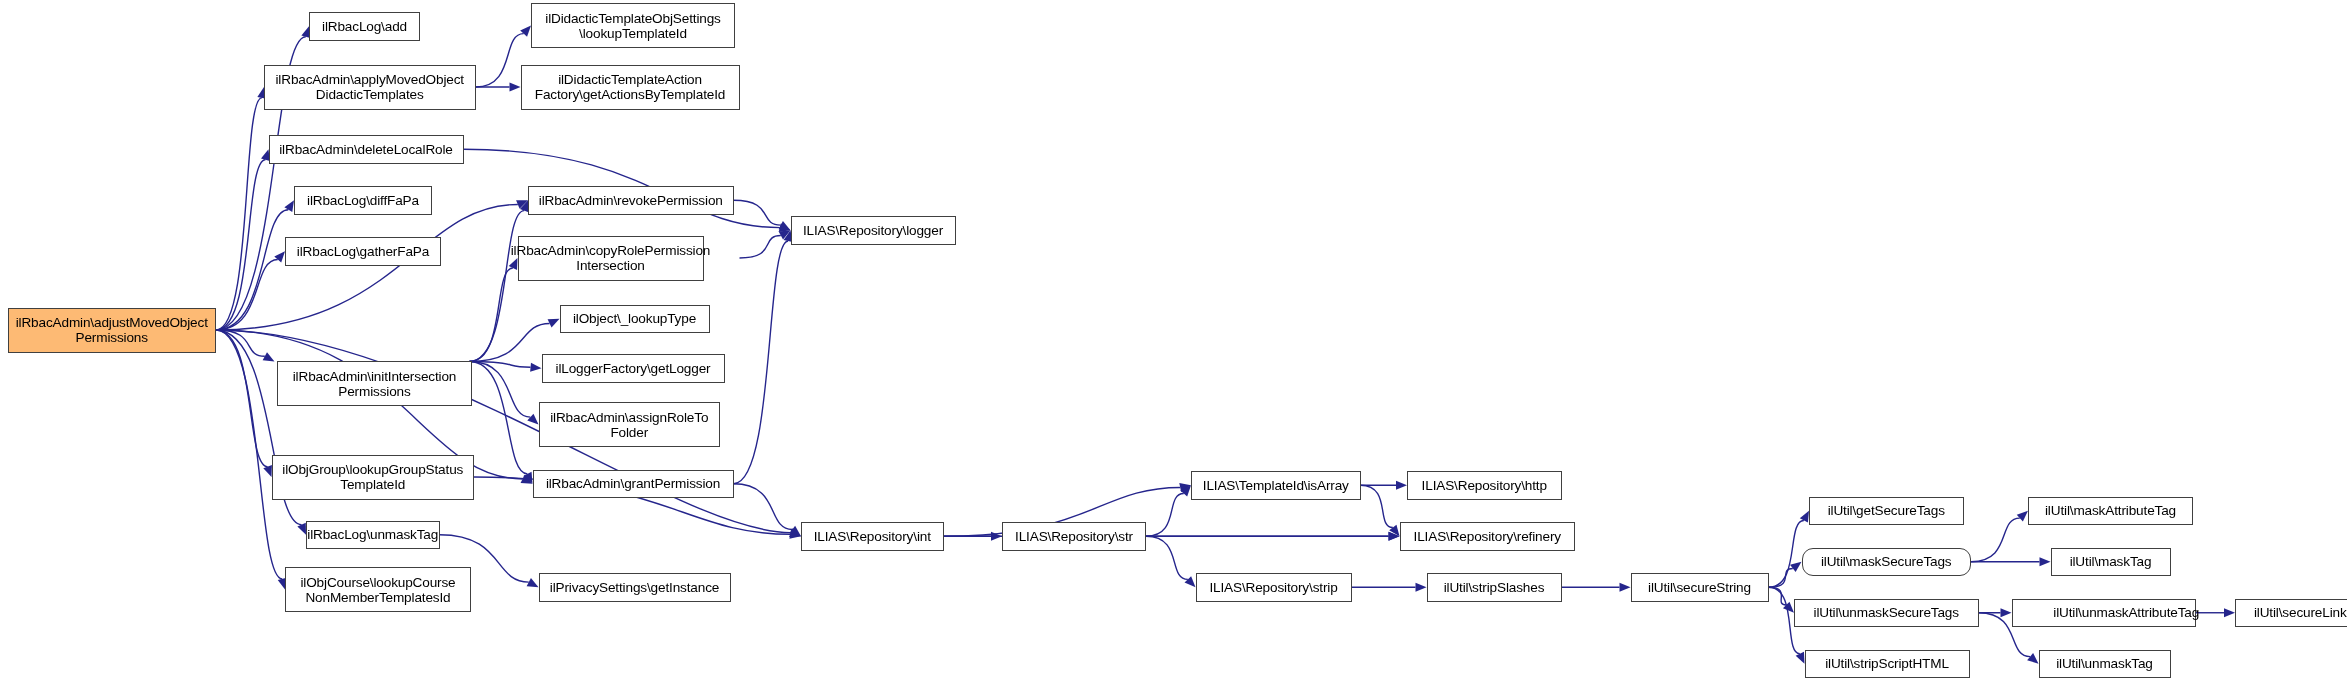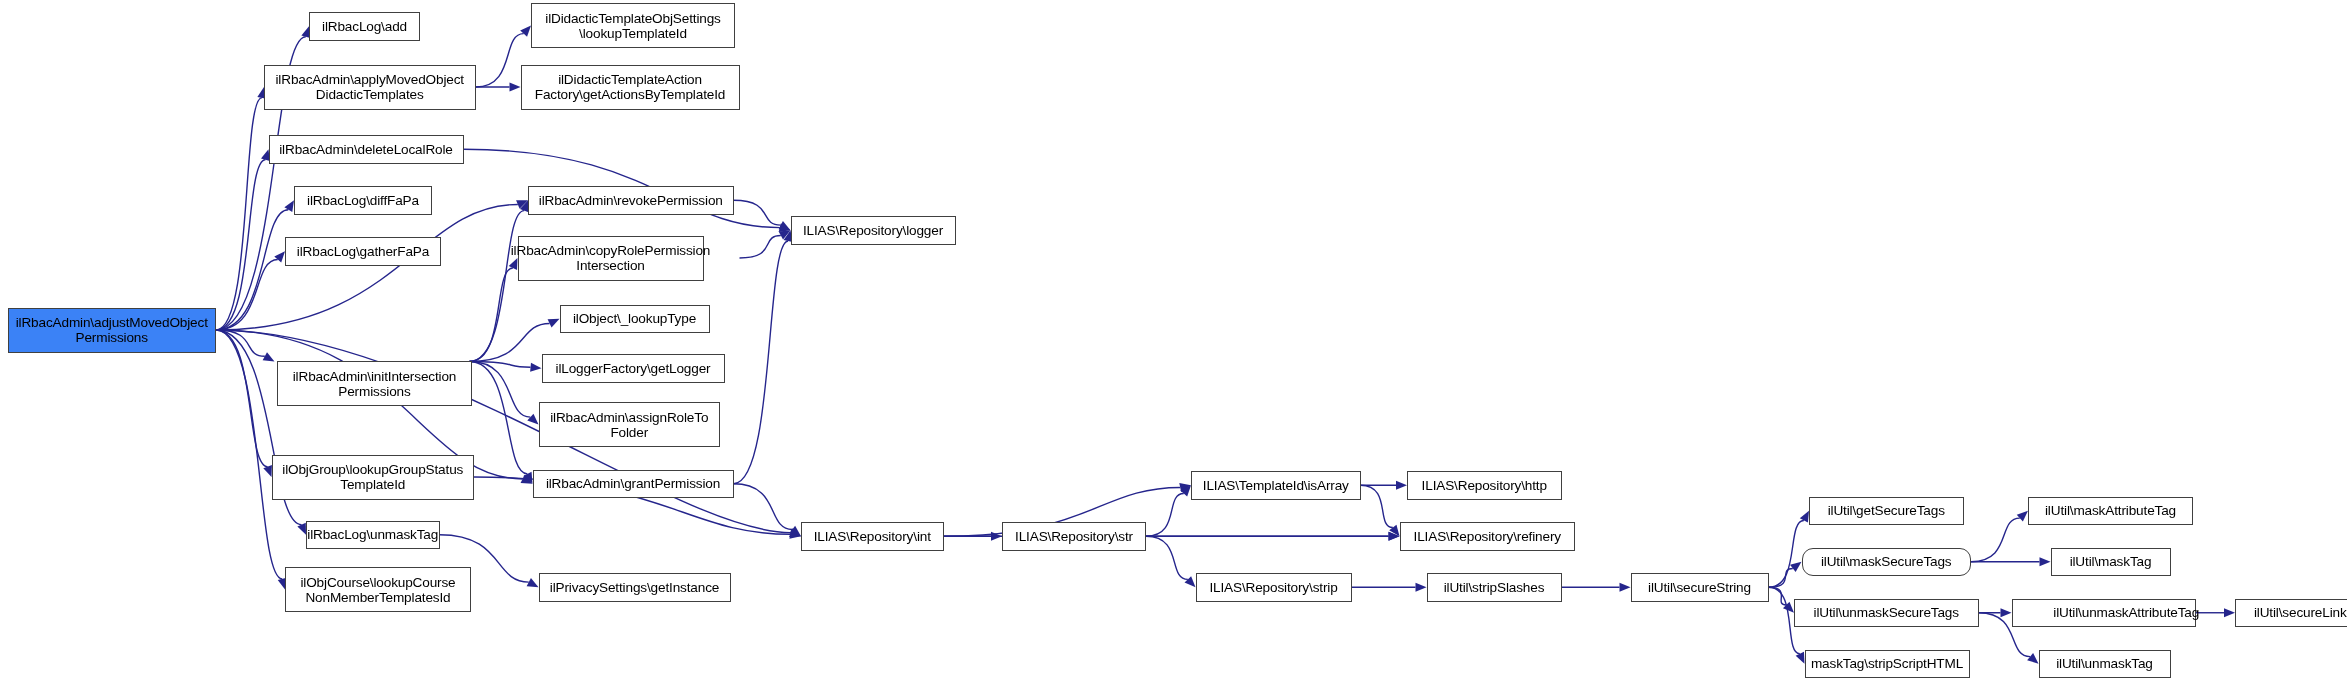--- a/index.html
+++ b/index.html
@@ -41,21 +41,21 @@
     justify-content: center;
     text-align: center;
     color: #000000;
     font-size: 13.6px;
     line-height: 15px;
     letter-spacing: -0.15px;
     white-space: pre-line;
     padding: 0 3px;
   }
   .node-box.root {
-    background: #3b82f6;
+    background: #fdba74;
     border: 1px solid #404040;
   }
 </style>
 </head>
 <body>
 
 <div id="graph-root">
   <svg class="graph-canvas" viewBox="0 0 2347 682" preserveAspectRatio="none">
     <g id="edges-group">
         <path class="edge-path" stroke="#25258c" d="M 216 330 C 277.15 330, 272.14715841238626 36.76805115309321, 305.77965841238625 36.76805115309321"></path>
@@ -186,20 +186,20 @@
       <div class="node-box" style="left: 1002px; top: 522px; width: 144px; height: 28.5px;">ILIAS\Repository\str</div>
       <div class="node-box" style="left: 1191px; top: 471px; width: 169.5px; height: 28.5px;">ILIAS\TemplateId\isArray</div>
       <div class="node-box" style="left: 1407px; top: 471px; width: 154.5px; height: 28.5px;">ILIAS\Repository\http</div>
       <div class="node-box" style="left: 1399.5px; top: 522px; width: 175.5px; height: 28.5px;">ILIAS\Repository\refinery</div>
       <div class="node-box" style="left: 1195.5px; top: 573px; width: 156px; height: 28.5px;">ILIAS\Repository\strip</div>
       <div class="node-box" style="left: 1426.5px; top: 573px; width: 135px; height: 28.5px;">ilUtil\stripSlashes</div>
       <div class="node-box" style="left: 1630.5px; top: 573px; width: 138px; height: 28.5px;">ilUtil\secureString</div>
       <div class="node-box" style="left: 1809px; top: 496.5px; width: 154.5px; height: 28.5px;">ilUtil\getSecureTags</div>
       <div class="node-box" style="left: 1801.5px; top: 547.5px; width: 169.5px; height: 28.5px; border-radius: 11px;">ilUtil\maskSecureTags</div>
       <div class="node-box" style="left: 1794px; top: 598.5px; width: 184.5px; height: 28.5px;">ilUtil\unmaskSecureTags</div>
-      <div class="node-box" style="left: 1804.5px; top: 649.5px; width: 165px; height: 28.5px;">maskTag\stripScriptHTML</div>
+      <div class="node-box" style="left: 1804.5px; top: 649.5px; width: 165px; height: 28.5px;">ilUtil\stripScriptHTML</div>
       <div class="node-box" style="left: 2028px; top: 496.5px; width: 165px; height: 28.5px;">ilUtil\maskAttributeTag</div>
       <div class="node-box" style="left: 2050.5px; top: 547.5px; width: 120px; height: 28.5px;">ilUtil\maskTag</div>
       <div class="node-box" style="left: 2011.5px; top: 598.5px; width: 184.5px; height: 28.5px; padding-left: 48px;">ilUtil\unmaskAttributeTag</div>
       <div class="node-box" style="left: 2038.5px; top: 649.5px; width: 132px; height: 28.5px;">ilUtil\unmaskTag</div>
       <div class="node-box" style="left: 2235px; top: 598.5px; width: 130.5px; height: 28.5px;">ilUtil\secureLink</div>
     </div>
 </div>
 
 </body></html>

